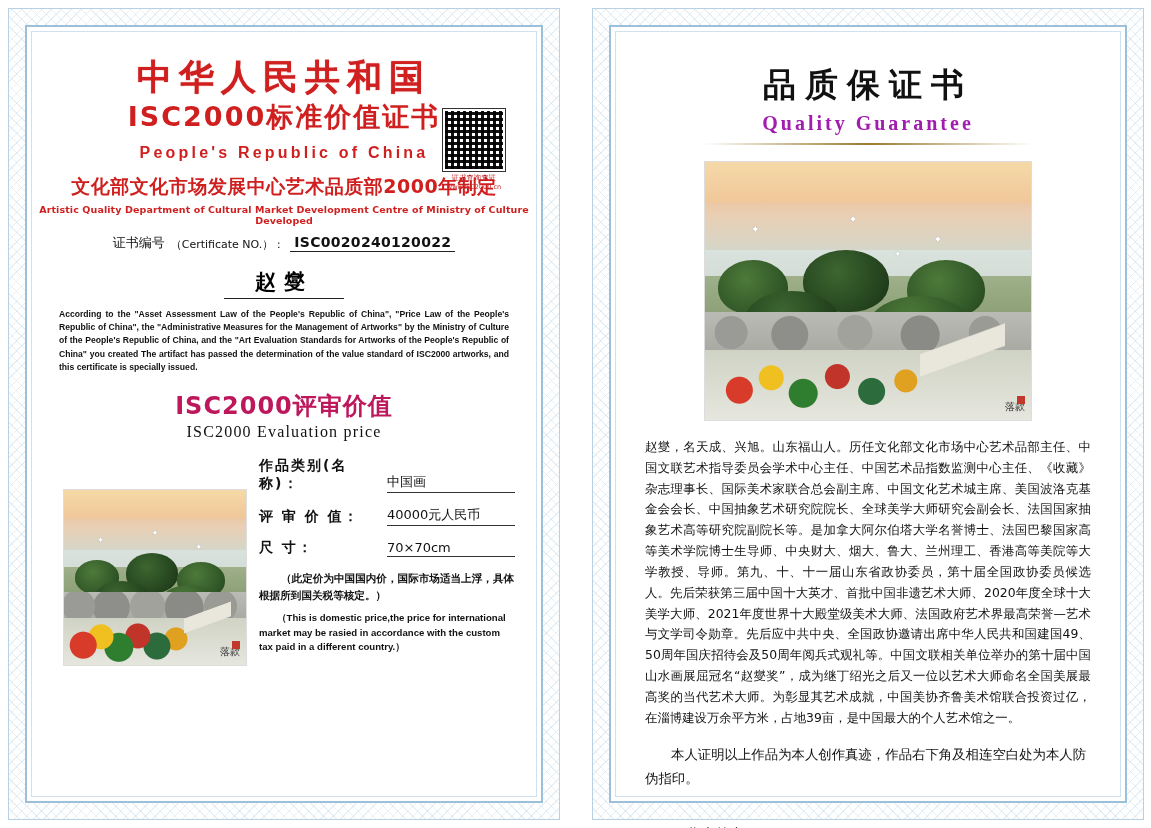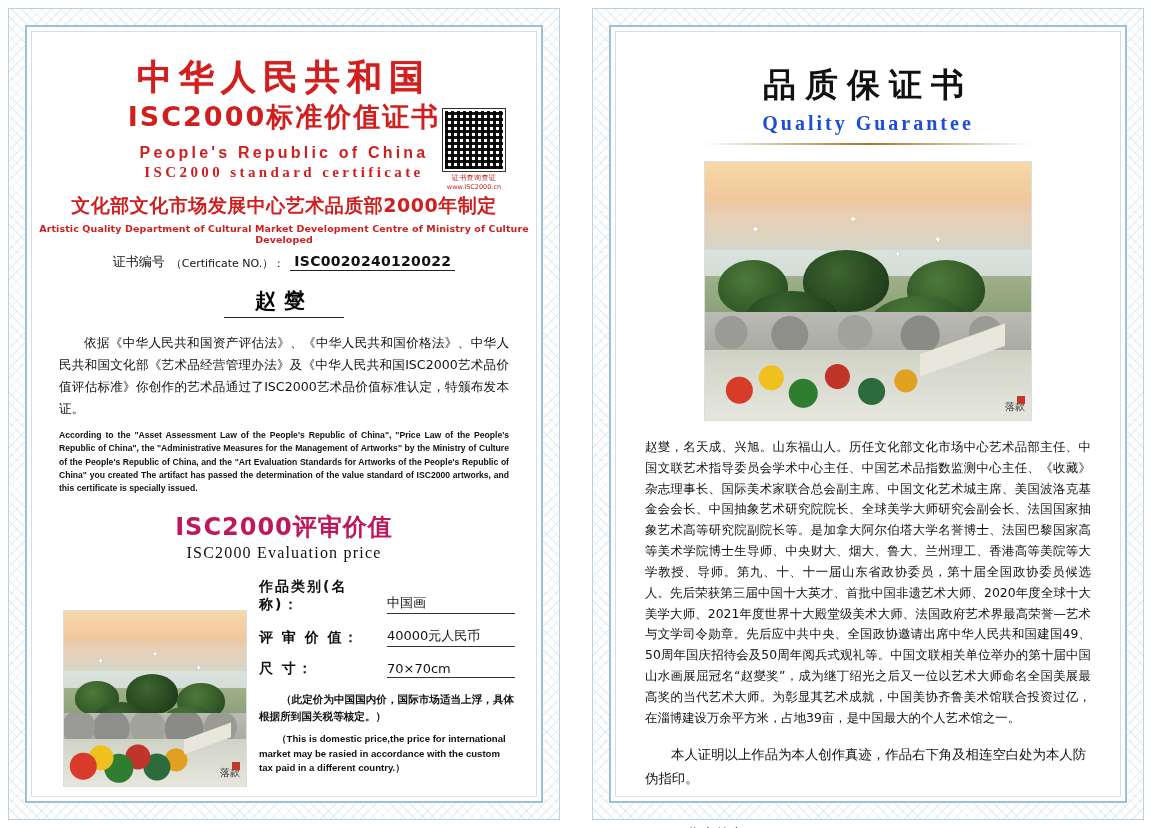--- a/index.html
+++ b/index.html
@@ -152,21 +152,21 @@
     font-size:9.6px;line-height:1.5;color:#111;margin-top:7px;text-indent:18px;
     font-family:"Liberation Sans",sans-serif;font-weight:bold;
   }
 
   
   .r-title{
     text-align:center;color:#111;font-size:33px;font-weight:bold;
     letter-spacing:9px;margin-top:26px;
   }
   .r-title-en{
-    text-align:center;color:#1d4ed8;font-size:20px;font-weight:bold;
+    text-align:center;color:#a21caf;font-size:20px;font-weight:bold;
     letter-spacing:3px;margin-top:4px;font-family:"Liberation Serif",serif;
   }
   .r-rule{
     width:330px;height:2px;margin:8px auto 0 auto;
     background:linear-gradient(90deg,#fff,#9a7b2e,#fff);
   }
   .painting-right{
     margin:16px auto 0 auto;width:326px;height:258px;
     border:1px solid #ddd;overflow:hidden;position:relative;
   }
@@ -252,40 +252,38 @@
 <div class="page">
 
   <div class="cert cert-left">
     <div class="guilloche"></div>
     <div class="inner-frame">
       <div class="content">
 
         <div class="l-title1">中华人民共和国</div>
         <div class="l-title2">ISC2000标准价值证书</div>
         <div class="l-title3">People's  Republic  of  China</div>
-        <div class="l-title4">ISC2000  standard  certificate</div>
 
         <div class="l-dept">文化部文化市场发展中心艺术品质部2000年制定</div>
         <div class="l-dept-en">Artistic Quality Department of Cultural Market Development Centre of Ministry of Culture Developed</div>
 
         <div class="qr">
           <div class="qr-img"></div>
           <div class="qr-cap">证书查询查证</div>
           <div class="qr-url">www.ISC2000.cn</div>
         </div>
 
         <div class="cert-no-row">
           <span class="cert-no-label">证书编号</span>
           <span class="cert-no-label-en">（Certificate NO.）：</span>
           <span class="cert-no-val">ISC0020240120022</span>
         </div>
 
         <div class="artist-name">赵燮</div>
 
-        <div class="para-cn">依据《中华人民共和国资产评估法》、《中华人民共和国价格法》、中华人民共和国文化部《艺术品经营管理办法》及《中华人民共和国ISC2000艺术品价值评估标准》你创作的艺术品通过了ISC2000艺术品价值标准认定，特颁布发本证。</div>
         <div class="para-en">According to the "Asset Assessment Law of the People's Republic of China", "Price Law of the People's Republic of China", the "Administrative Measures for the Management of Artworks" by the Ministry of Culture of the People's Republic of China, and the "Art Evaluation Standards for Artworks of the People's Republic of China" you created The artifact has passed the determination of the value standard of ISC2000 artworks, and this certificate is specially issued.</div>
 
         <div class="eval-title">ISC2000评审价值</div>
         <div class="eval-title-en">ISC2000  Evaluation  price</div>
 
         <div class="mid-zone">
 
           <div class="painting-left">
             <div class="art">
               <div class="sky"></div>

